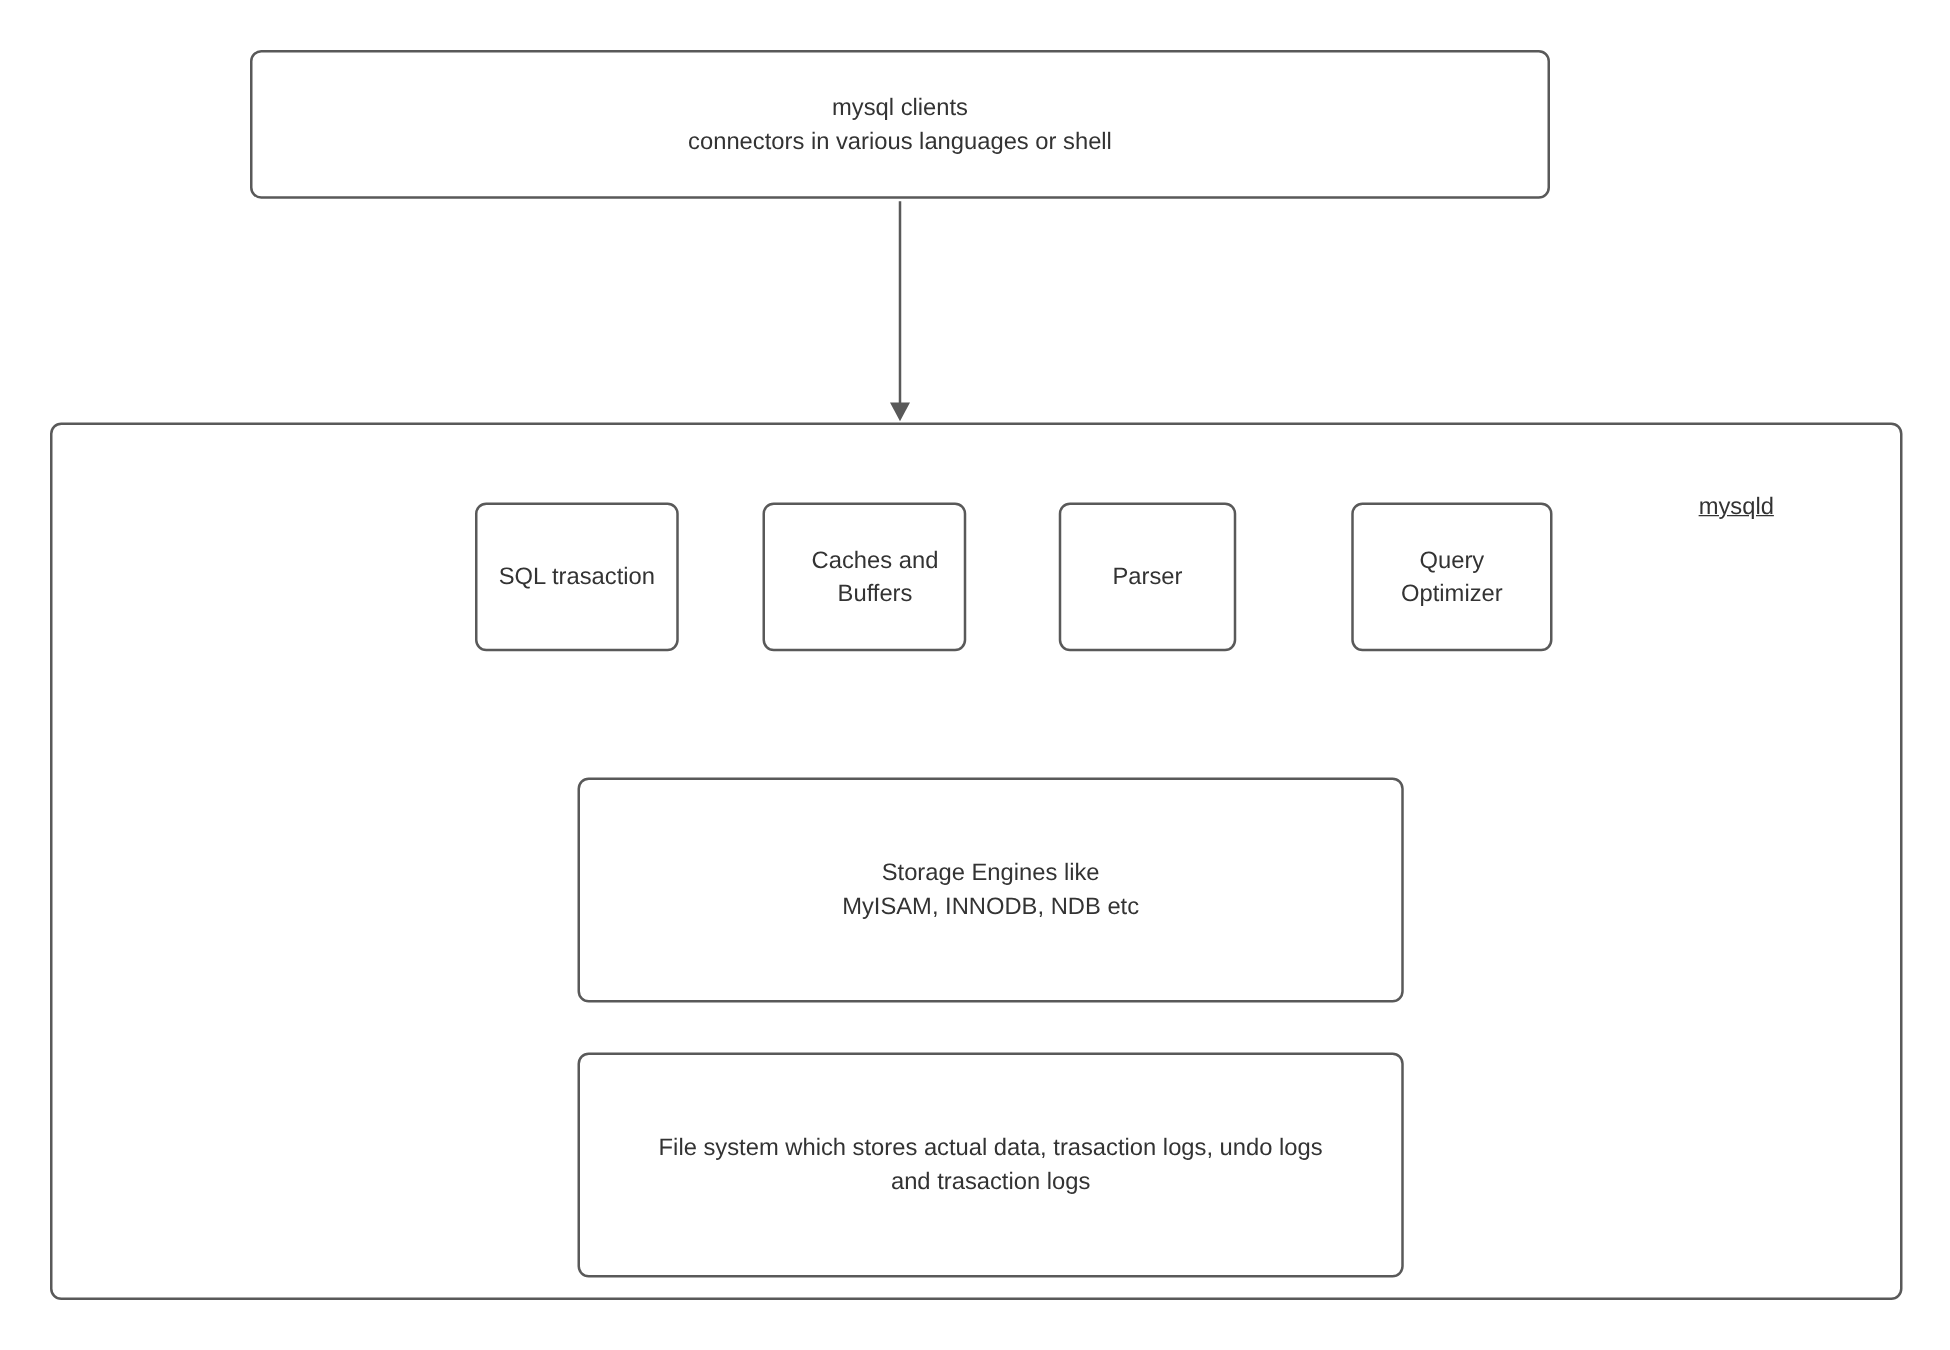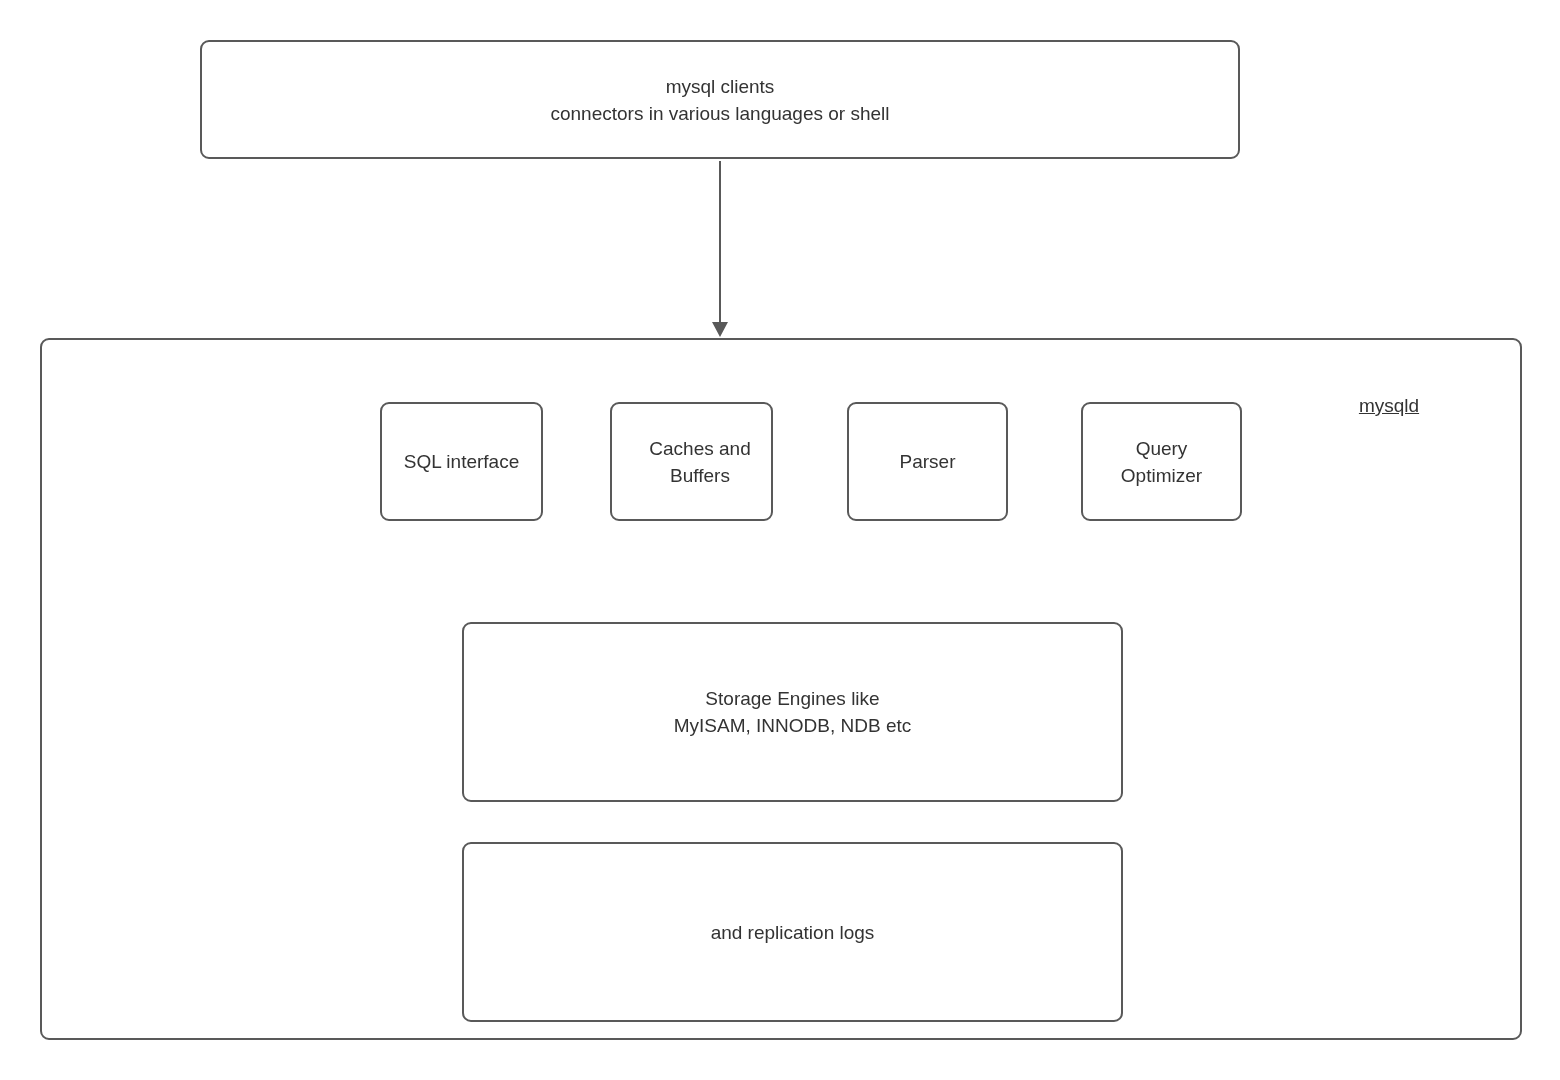--- a/index.html
+++ b/index.html
@@ -67,21 +67,21 @@
     text-decoration:underline;
   }
   .component{
     top:62px;
     height:119px;
     padding:0 16px;
   }
   .comp-0{ left:80px;   width:161px; }
   .comp-1{ left:338px;  width:163px; }
   .comp-2{ left:568px;  width:163px;padding-left:33px; }
-  .comp-3{ left:805px;  width:161px; }
+  .comp-3{ left:805px;  width:142px; }
   .comp-4{ left:1039px; width:161px; }
   .storage-box{
     left:420px; top:282px;
     width:661px; height:180px;
   }
   .filesystem-box{
     left:420px; top:502px;
     width:661px; height:180px;
   }
   .line{ display:block; }
@@ -98,39 +98,40 @@
 
   <div class="arrow-line"></div>
   <div class="arrow-head"></div>
 
   <div class="shape mysqld-container">
 
     <div class="mysqld-label">mysqld</div>
 
 
     <div class="shape component comp-1">
-      <span>SQL interface</span>
+      <span>SQL trasaction</span>
     </div>
 
     <div class="shape component comp-2">
       <span>Caches and Buffers</span>
     </div>
 
     <div class="shape component comp-3">
       <span>Parser</span>
     </div>
 
     <div class="shape component comp-4">
       <span>Query Optimizer</span>
     </div>
 
     <div class="shape storage-box">
       <span class="line">Storage Engines like</span>
       <span class="line">MyISAM, INNODB, NDB etc</span>
     </div>
 
     <div class="shape filesystem-box">
-      <span class="line">and replication logs</span>
+      <span class="line">File system which stores actual data, trasaction logs, undo logs</span>
+      <span class="line">and trasaction logs</span>
     </div>
 
   </div>
 
 </div>
 
 </body></html>

